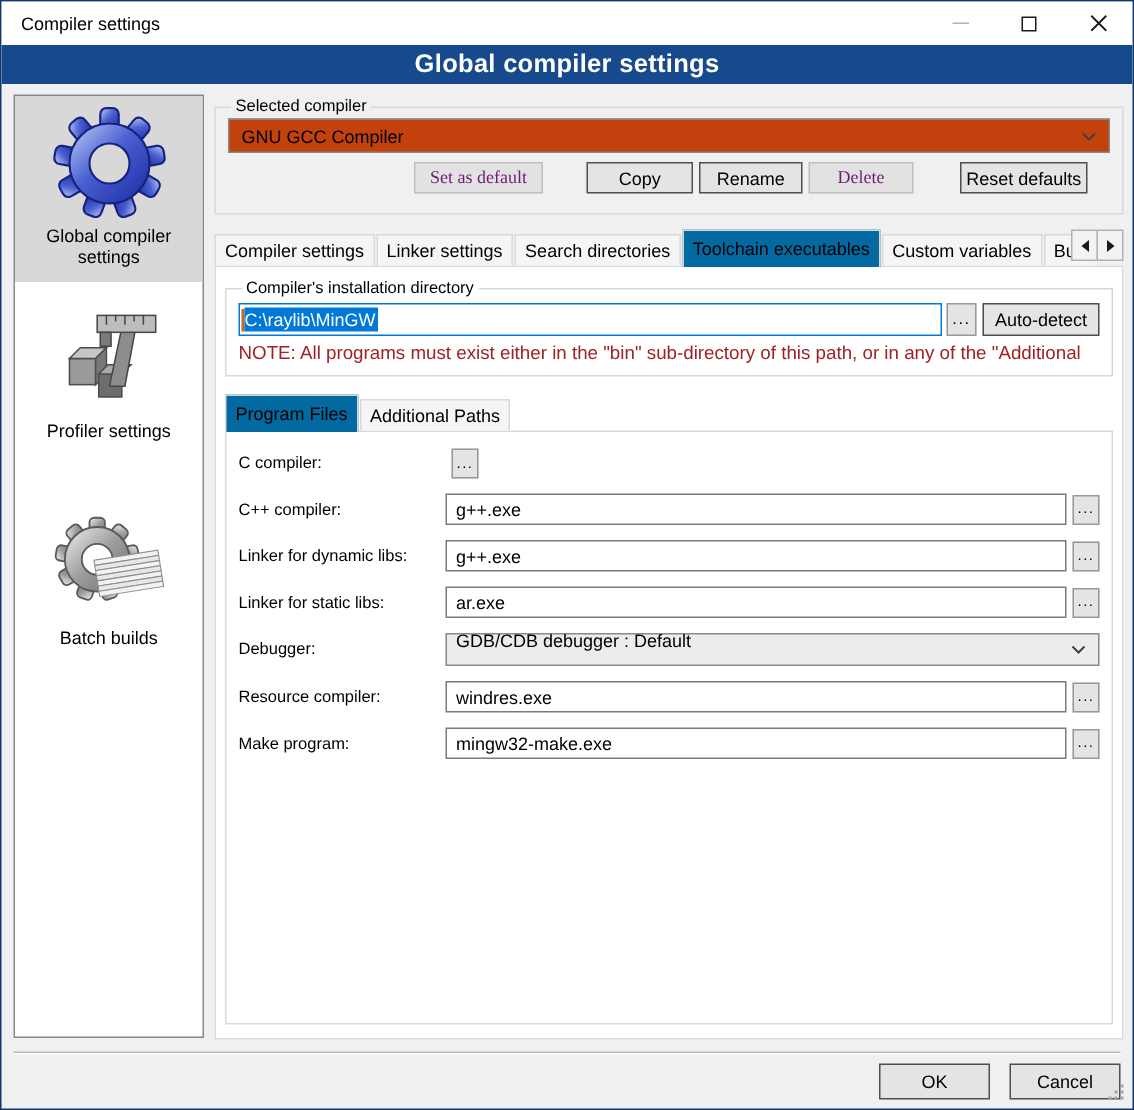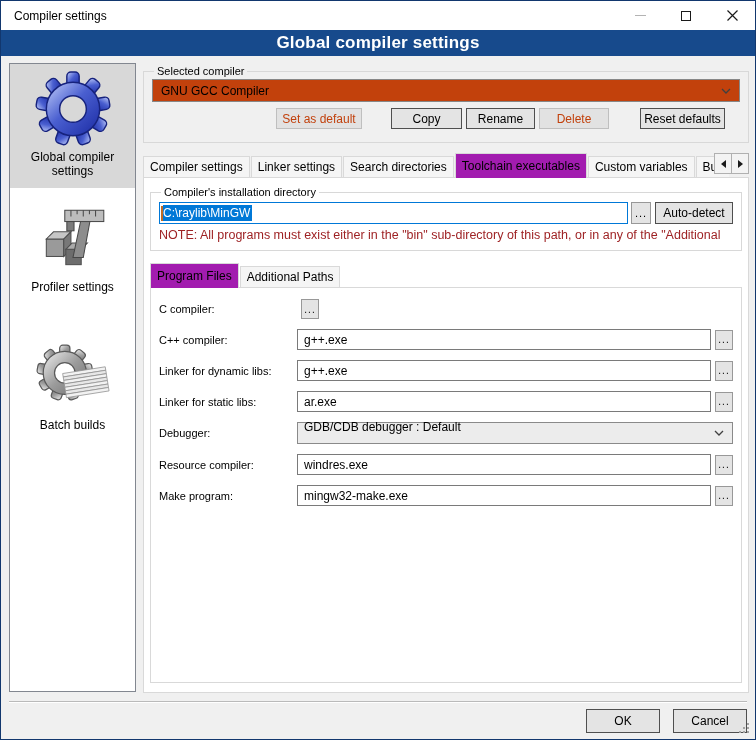--- a/index.html
+++ b/index.html
@@ -34,32 +34,32 @@
   fieldset.group{border:1px solid #d8d8d8;padding:2px 8px 8px;}
   legend{font-size:11px;padding:0 3px;margin-left:2px;}
   .sel-compiler{height:78px;margin-top:2px;}
   
   .combo{height:23px;background:#c2410c;border:1px solid #878787;display:flex;
     align-items:center;padding:0 24px 0 8px;position:relative;}
   .combo .chev{position:absolute;right:8px;top:50%;margin-top:-3px;}
   
   .btn{height:21px;background:#e4e4e4;border:1px solid #4f4f4f;font-size:12px;
     display:flex;align-items:center;justify-content:center;white-space:nowrap;}
-  .btn.disabled{border-color:#bfbfbf;color:#c2410c;background:#e2e2e2;}
+  .btn.disabled{border-color:#bfbfbf;color:#701a75;background:#e2e2e2;font-family:Liberation Serif, serif;}
   .btnrow{display:flex;margin-top:6px;}
   .b-setdef{width:86px;margin-left:124px;}
   .b-copy{width:71px;margin-left:29px;}
   .b-rename{width:69px;margin-left:4px;}
   .b-del{width:70px;margin-left:4px;}
   .b-reset{width:85px;margin-left:31px;}
   
   .tabs{display:flex;align-items:flex-end;height:25px;margin-top:9px;position:relative;z-index:2;}
   .tab{height:21px;background:#f5f5f5;border:1px solid #d9d9d9;border-bottom:none;
     padding:3px 6px 0;margin-right:1px;white-space:nowrap;overflow:hidden;}
-  .tab.active{height:25px;background:#a21caf;padding-top:5px;margin-bottom:-1px;z-index:3;}
+  .tab.active{height:25px;background:#0369a1;padding-top:5px;margin-bottom:-1px;z-index:3;}
   .tab-build{max-width:36px;border-right:none;padding-right:0;}
   .tab-arrows{position:absolute;right:0;bottom:3px;display:flex;}
   .arrow-btn{width:18px;height:21px;background:#f3f3f3;border:1px solid #b0b0b0;
     display:flex;align-items:center;justify-content:center;}
   .arrow-btn + .arrow-btn{margin-left:-1px;}
   .tri-l{width:0;height:0;border-top:4px solid transparent;border-bottom:4px solid transparent;border-right:5px solid #1a1a1a;}
   .tri-r{width:0;height:0;border-top:4px solid transparent;border-bottom:4px solid transparent;border-left:5px solid #1a1a1a;}
   
   .tabpage-outer{background:#fff;border:1px solid #d9d9d9;height:516px;padding:8px 6px 0;position:relative;z-index:1;}
   .install-group{margin:0;}

